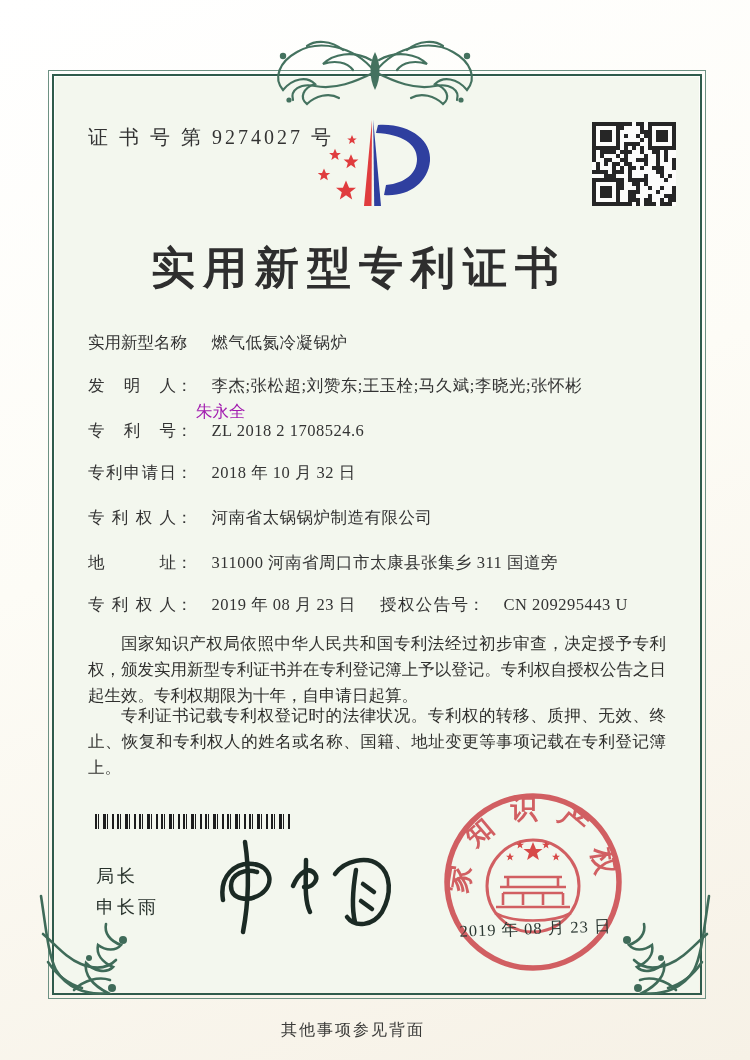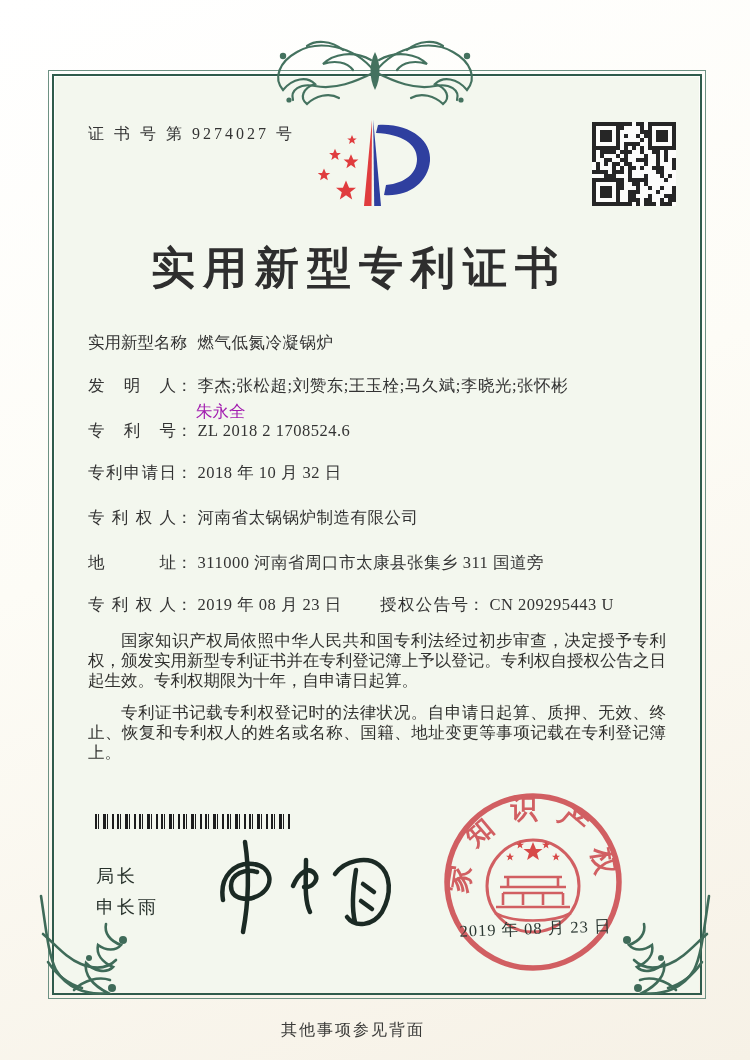--- a/index.html
+++ b/index.html
@@ -17,48 +17,48 @@
   .frame-inner{position:absolute;left:52px;top:74px;width:650px;height:921px;
     border:2px solid #2f5b4c;box-sizing:border-box;}
   .paper{position:absolute;left:55px;top:77px;width:644px;height:915px;
     background:
       repeating-linear-gradient(179deg, rgba(96,148,126,0.10) 0 1px, rgba(96,148,126,0) 1px 6px),
       linear-gradient(180deg,#fffef8 0%,#f8faf1 28%,#ebf2e6 58%,#dcead f 80%,#d7e7da 100%);
     background-color:#f3f7ee;
   }
 
   
-  .cert-no{position:absolute;left:88px;top:124px;font-size:16px;letter-spacing:3px;color:#333;}
+  .cert-no{position:absolute;left:88px;top:124px;font-size:20px;letter-spacing:3px;color:#333;}
   .logo{position:absolute;left:318px;top:116px;width:118px;height:96px;}
   .qr{position:absolute;left:592px;top:122px;width:84px;height:84px;
     display:grid;grid-template-columns:repeat(21,4px);grid-auto-rows:4px;background:#fdfdfb;}
   .qr div{width:4px;height:4px;}
   .qr .b{background:#262626;}
   .title{position:absolute;left:48px;top:239px;width:658px;text-align:center;
     font-size:44px;font-weight:600;letter-spacing:8px;color:#2e2e2e;transform:translateX(-18px);}
 
   
   .field{position:absolute;left:88px;font-size:16.5px;color:#333;white-space:nowrap;}
   .lab{display:inline-block;width:88px;text-align:justify;text-align-last:justify;vertical-align:bottom;}
   .colon{display:inline-block;}
-  .val{margin-left:5px;letter-spacing:0.5px;}
+  .val{margin-left:19px;letter-spacing:0.5px;}
   .val2{position:absolute;left:196px;font-size:16.5px;color:#a21caf;}
 
   .f-name{top:332px;}
   .f-inv{top:375px;}
   .f-inv2{top:401px;}
   .f-pno{top:420px;}
   .f-fdate{top:462px;}
   .f-owner{top:507px;}
   .f-addr{top:552px;}
   .f-gdate{top:594px;}
   .f-gno{top:594px;left:380px;}
 
   
-  .para{position:absolute;left:88px;width:578px;font-size:16.5px;line-height:20px;
+  .para{position:absolute;left:88px;width:578px;font-size:16.5px;line-height:26px;
     text-align:justify;text-indent:2em;color:#30302e;}
   .para1{top:631px;}
   .para2{top:703px;}
 
   
   .barcode{position:absolute;left:95px;top:814px;width:196px;height:15px;
     background:repeating-linear-gradient(90deg,
       #1d1d1d 0 2px,transparent 2px 3px,#1d1d1d 3px 4px,transparent 4px 8px,
       #1d1d1d 8px 11px,transparent 11px 12px,#1d1d1d 12px 13px,transparent 13px 17px,
       #1d1d1d 17px 19px,transparent 19px 22px);}
@@ -620,21 +620,21 @@
   </div>
 
   <div class="field f-gdate">
     <span class="lab">专利权人</span><span class="colon">：</span><span class="val">2019 年 08 月 23 日</span>
   </div>
   <div class="field f-gno">
     <span class="lab">授权公告号</span><span class="colon">：</span><span class="val">CN 209295443 U</span>
   </div>
 
   <div class="para para1">国家知识产权局依照中华人民共和国专利法经过初步审查，决定授予专利权，颁发实用新型专利证书并在专利登记簿上予以登记。专利权自授权公告之日起生效。专利权期限为十年，自申请日起算。</div>
-  <div class="para para2">专利证书记载专利权登记时的法律状况。自申请日起算、质押、无效、终止、恢复和专利权人的姓名或名称、国籍、地址变更等事项记载在专利登记簿上。</div>
+  <div class="para para2">专利证书记载专利权登记时的法律状况。专利权的转移、质押、无效、终止、恢复和专利权人的姓名或名称、国籍、地址变更等事项记载在专利登记簿上。</div>
 
   <div class="barcode"></div>
   <div class="sig-title">局长</div>
   <div class="sig-name">申长雨</div>
 
   <svg class="signature" viewBox="0 0 205 112">
     <g stroke="#1b2a24" fill="none" stroke-width="4.5" stroke-linecap="round">
       <path d="M18,72 C14,48 30,34 48,36 C66,38 70,56 56,66 C44,74 26,72 26,58 C26,46 40,40 52,44"></path>
       <path d="M40,14 C44,40 44,72 38,104"></path>
       <path d="M88,58 C94,44 104,38 110,46 C114,52 107,60 99,59"></path>

